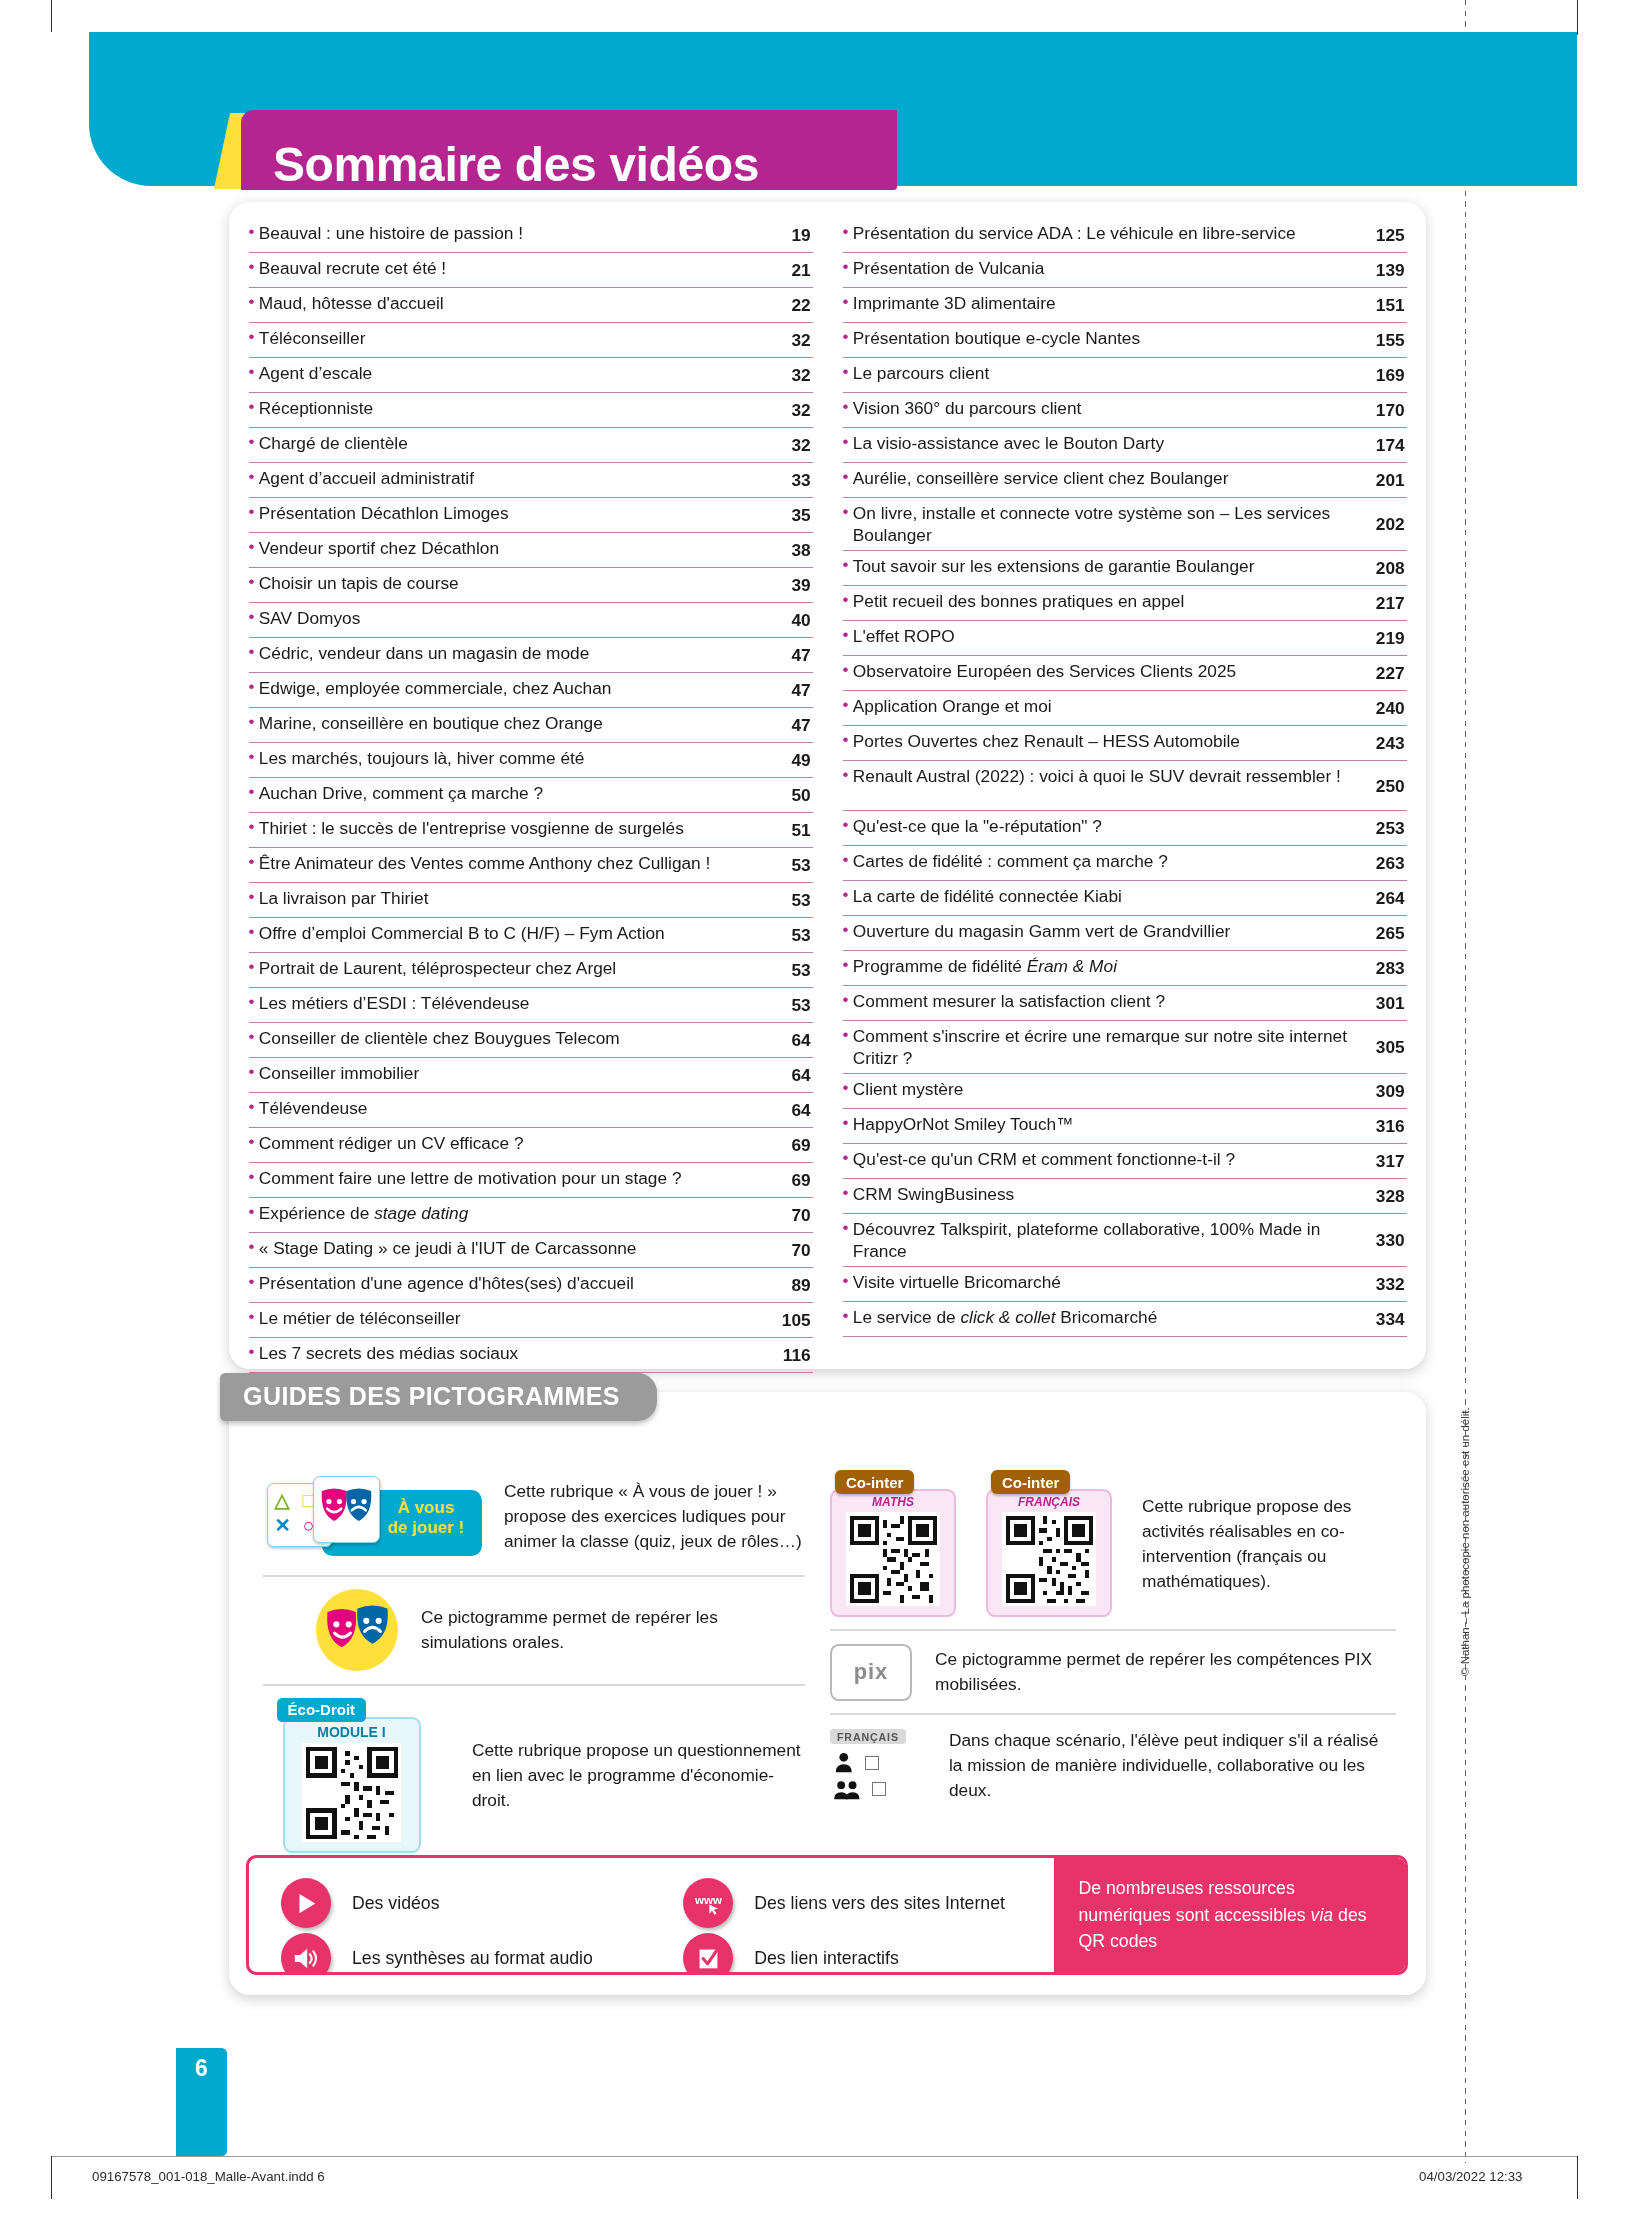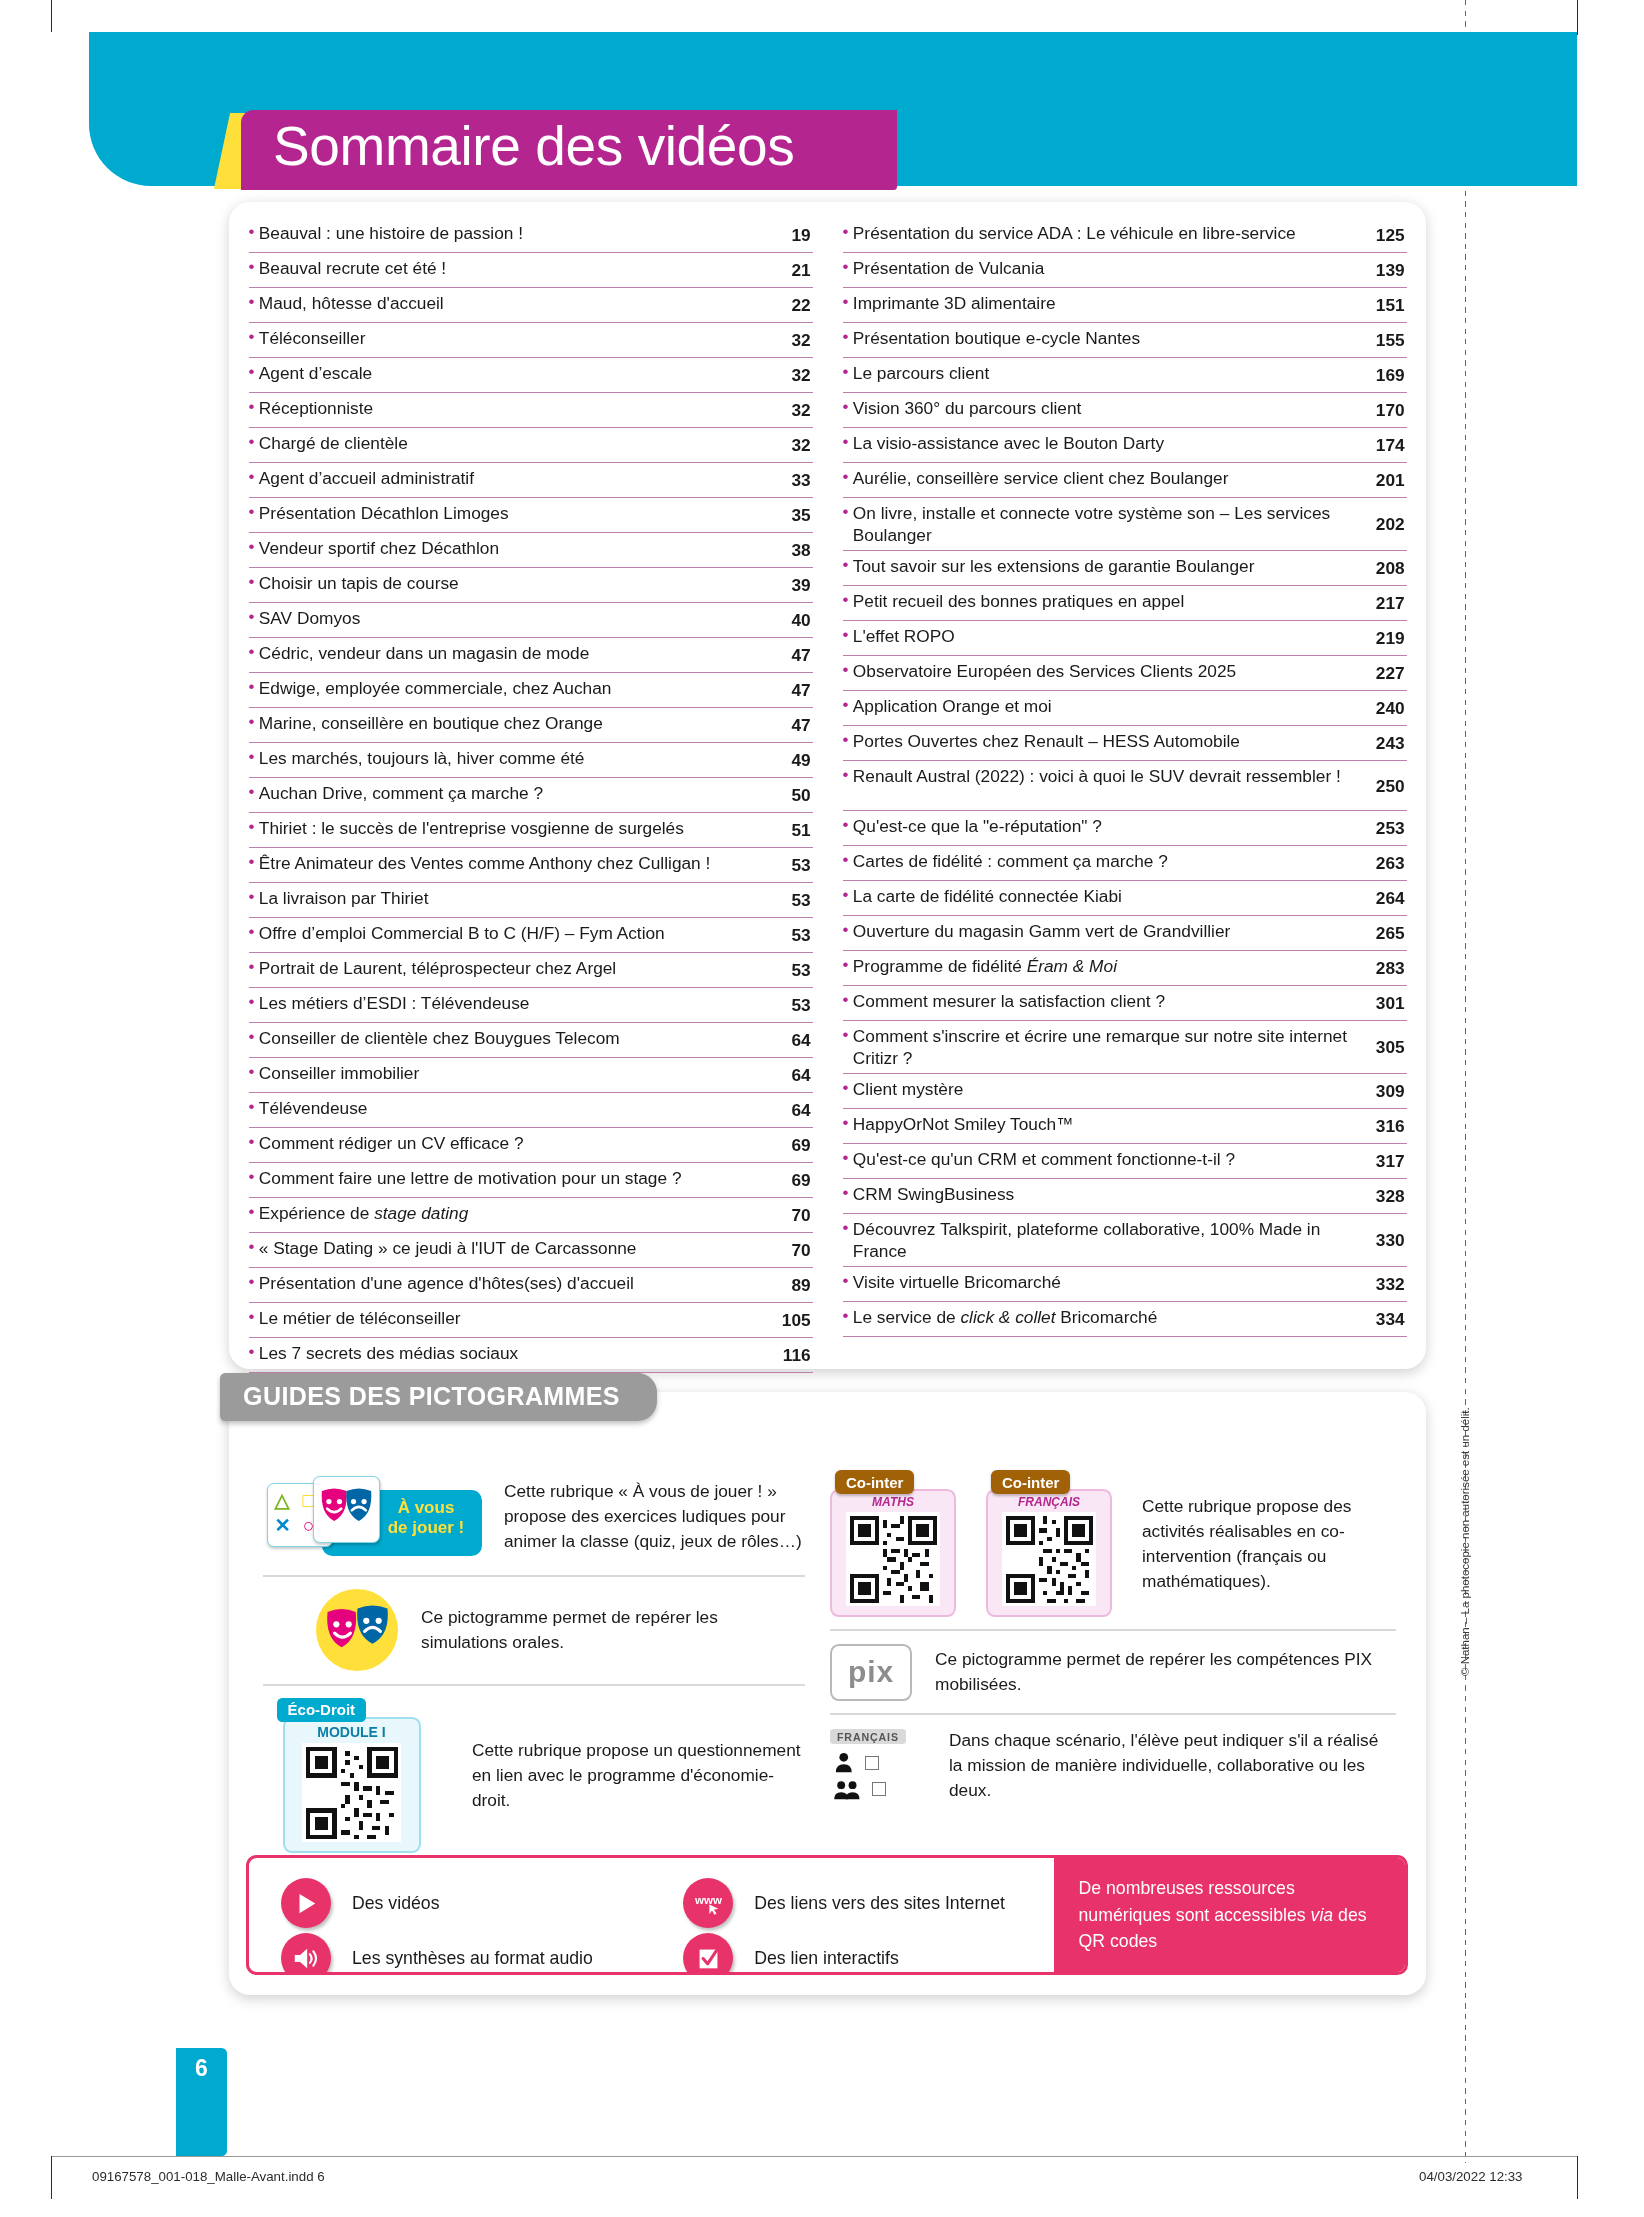--- a/index.html
+++ b/index.html
@@ -36,22 +36,22 @@
   
   .title-yellow {
     position:absolute; left:222px; top:113px; width:53px; height:76px;
     background:#ffe03b; transform:skewX(-12deg);
   }
   .title-magenta {
     position:absolute; left:241px; top:110px; width:656px; height:80px;
     background:#b4258f; border-top-left-radius:12.4px; border-bottom-right-radius:3.5px;
   }
   .title-magenta .title-text {
-    color:#ffffff; font-size:55px; font-weight:400; letter-spacing:-0.4px;
-    padding:4px 0 0 32px; white-space:nowrap;
+    color:#ffffff; font-size:48px; font-weight:700; letter-spacing:-0.4px;
+    padding:27px 0 0 32px; white-space:nowrap;
   }
 
   
   .toc-card {
     position:absolute; left:229px; top:202px; width:1197px; height:1167px;
     background:#ffffff; border-radius:21px;
     box-shadow:0 3.5px 12.4px rgba(0,0,0,0.18);
   }
   .toc-cols { display:flex; padding:16px 19.5px 0 19.5px; gap:30px; }
   .toc-col { flex:1 1 0; min-width:0; }
@@ -148,21 +148,21 @@
     border:2.7px solid #eeb9de; border-radius:8.9px; padding:3.5px 7px 8.9px 7px; text-align:center;
   }
   .coint-sub { color:#b4258f; font-size:12px; font-weight:700; margin-bottom:3.5px;font-style:italic; }
 
   .qr { background:#fff; padding:3.5px; display:inline-block; line-height:0; }
 
   
   .pix-badge {
     width:82px; height:57px; border:2.7px solid #b9b9b9; border-radius:8.9px;
     display:flex; align-items:center; justify-content:center; flex:0 0 auto;
-    color:#8d8d8d; font-size:30px; font-weight:700; letter-spacing:0.9px;
+    color:#8d8d8d; font-size:22px; font-weight:700; letter-spacing:0.9px;
   }
 
   
   .realise { width:96px; flex:0 0 auto; }
   .realise-tag {
     display:inline-block; background:#d9d9d9; color:#555; font-size:10.6px; font-weight:700;
     padding:1.8px 7px; border-radius:3.5px; letter-spacing:0.9px; margin-bottom:5.3px;
   }
   .realise-line { display:flex; align-items:center; gap:12.4px; padding:2.7px 0 2.7px 3.5px; }
   .chk { width:14px; height:14px; border:1.3px solid #777; background:#fff; }

